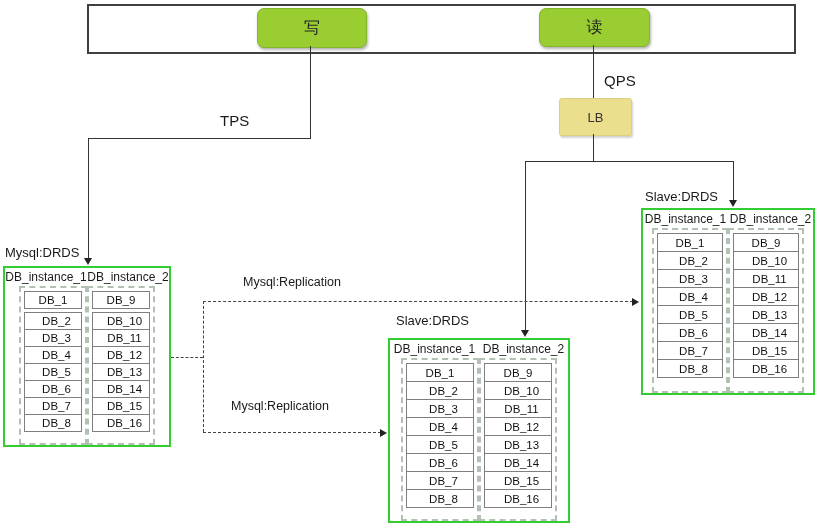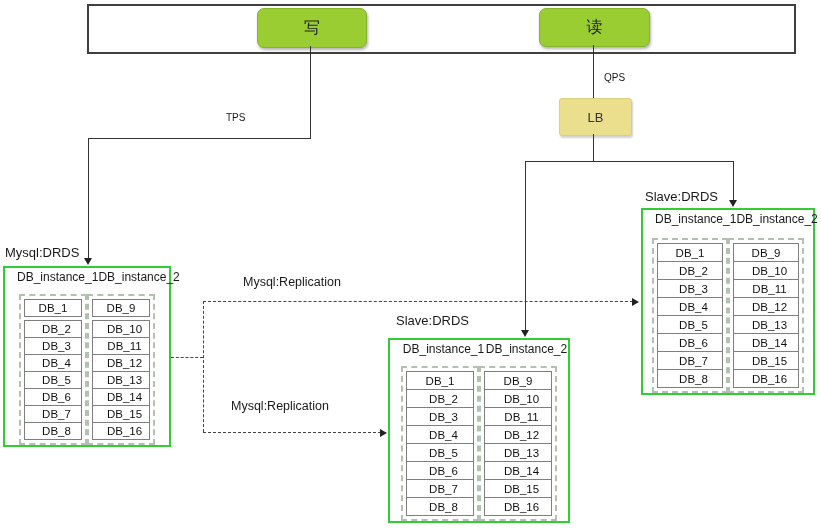--- a/index.html
+++ b/index.html
@@ -20,29 +20,29 @@
           display:flex;align-items:center;justify-content:center;font-size:13px;color:#333;}
 
   
   .vline{width:1px;background:#333;}
   .hline{height:1px;background:#333;}
   .dash-h{height:0;border-top:1px dashed #444;}
   .dash-v{width:0;border-left:1px dashed #444;}
   .arrow-down{width:0;height:0;border-left:4px solid transparent;border-right:4px solid transparent;border-top:7px solid #222;}
   .arrow-right{width:0;height:0;border-top:4px solid transparent;border-bottom:4px solid transparent;border-left:7px solid #222;}
 
-  .flow-label{font-size:10px;color:#1a1a1a;white-space:nowrap;}
+  .flow-label{font-size:15px;color:#1a1a1a;white-space:nowrap;}
 
   
   .drds-title{font-size:13px;color:#1a1a1a;white-space:nowrap;}
   .drds-box{border:2px solid #33CC33;background:#fff;box-sizing:border-box;
             display:flex;flex-direction:column;}
-  .hdr-row{display:flex;flex:0 0 auto;padding-top:2px;padding-left:12px;}
+  .hdr-row{display:flex;flex:0 0 auto;padding-top:2px;}
   .hdr-row span{flex:1;text-align:center;font-size:12px;white-space:nowrap;overflow:visible;}
-  .col-row{display:flex;justify-content:center;flex:1 1 auto;padding-top:2px;align-items:flex-end;}
+  .col-row{display:flex;justify-content:center;flex:1 1 auto;padding-top:2px;}
   .db-col{border:2px dashed #b2c1b2;background:#fff;padding:3px;box-sizing:border-box;
           display:flex;flex-direction:column;}
   .db-cell{height:19px;line-height:18px;box-sizing:border-box;background:#fff;
            border:1px solid #7f7f7f;text-align:center;font-size:11.5px;color:#111;}
   .db-cell + .db-cell{margin-top:-1px;padding-left:7px;}
   .grp-master .db-col{width:68px;}
   .grp-master .db-cell{height:18px;line-height:17px;}
   .grp-master .db-col div.db-cell:nth-of-type(1){margin-bottom:4px;}
   .grp-slave-c .db-col{width:78px;}
   .grp-slave-c .db-cell{height:19px;}
@@ -56,21 +56,21 @@
 <body>
 
 <div class="abs top-rect"></div>
 <div class="abs node-btn btn-write">写</div>
 <div class="abs node-btn btn-read">读</div>
 
 <div class="abs vline" style="left:310px;top:46px;height:92px;"></div>
 <div class="abs hline" style="left:88px;top:138px;width:223px;"></div>
 <div class="abs vline" style="left:88px;top:138px;height:121px;"></div>
 <div class="abs arrow-down" style="left:84px;top:258px;"></div>
-<div class="abs flow-label" style="left:226px;top:112px;text-align:right;">TPS</div>
+<div class="abs flow-label" style="left:220px;top:112px;text-align:right;">TPS</div>
 
 <div class="abs vline" style="left:593px;top:45px;height:53px;"></div>
 <div class="abs flow-label" style="left:604px;top:72px;">QPS</div>
 <div class="abs lb-box">LB</div>
 <div class="abs vline" style="left:593px;top:134px;height:27px;"></div>
 <div class="abs hline" style="left:525px;top:161px;width:209px;"></div>
 <div class="abs vline" style="left:525px;top:161px;height:170px;"></div>
 <div class="abs arrow-down" style="left:521px;top:330px;"></div>
 <div class="abs vline" style="left:733px;top:161px;height:40px;"></div>
 <div class="abs arrow-down" style="left:729px;top:200px;"></div>

